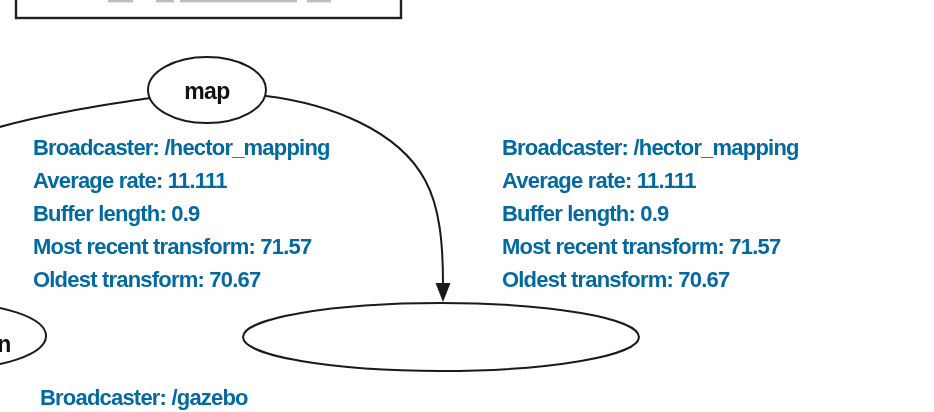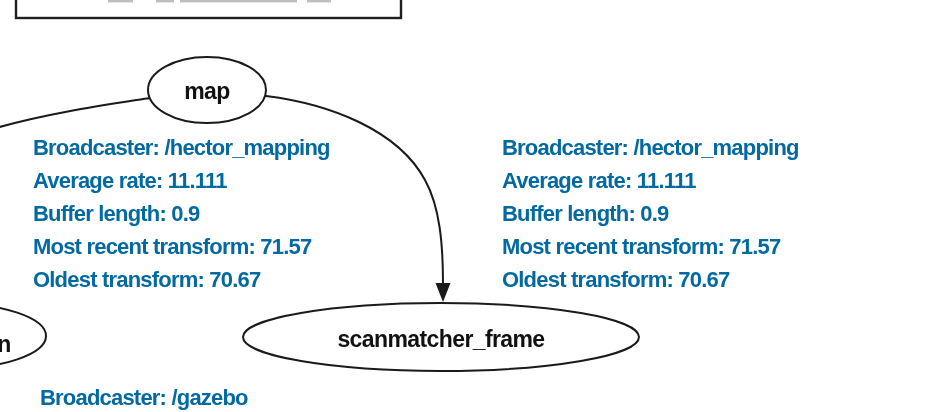--- a/index.html
+++ b/index.html
@@ -67,21 +67,20 @@
 
     <ellipse cx="207" cy="90" rx="59" ry="33" fill="#ffffff" stroke="#1a1a1a" stroke-width="2"></ellipse>
 
     <ellipse cx="441" cy="337" rx="198" ry="34" fill="#ffffff" stroke="#1a1a1a" stroke-width="2"></ellipse>
 
     <ellipse cx="-52" cy="336" rx="98" ry="33" fill="#ffffff" stroke="#1a1a1a" stroke-width="2"></ellipse>
   </svg>
 
   <div class="node-label" style="left:207px; top:91px;">map</div>
 
-  <div class="node-label" style="left:441px; top:339px;">scanmatcher_frame</div>
 
   <div class="node-label" style="left:4px; top:344px;">n</div>
 
   <div class="edge-label-block" style="left:33px; top:131px;">
     <div class="edge-label-line">Broadcaster: /hector_mapping</div>
     <div class="edge-label-line">Average rate: 11.111</div>
     <div class="edge-label-line">Buffer length: 0.9</div>
     <div class="edge-label-line">Most recent transform: 71.57</div>
     <div class="edge-label-line">Oldest transform: 70.67</div>
   </div>

